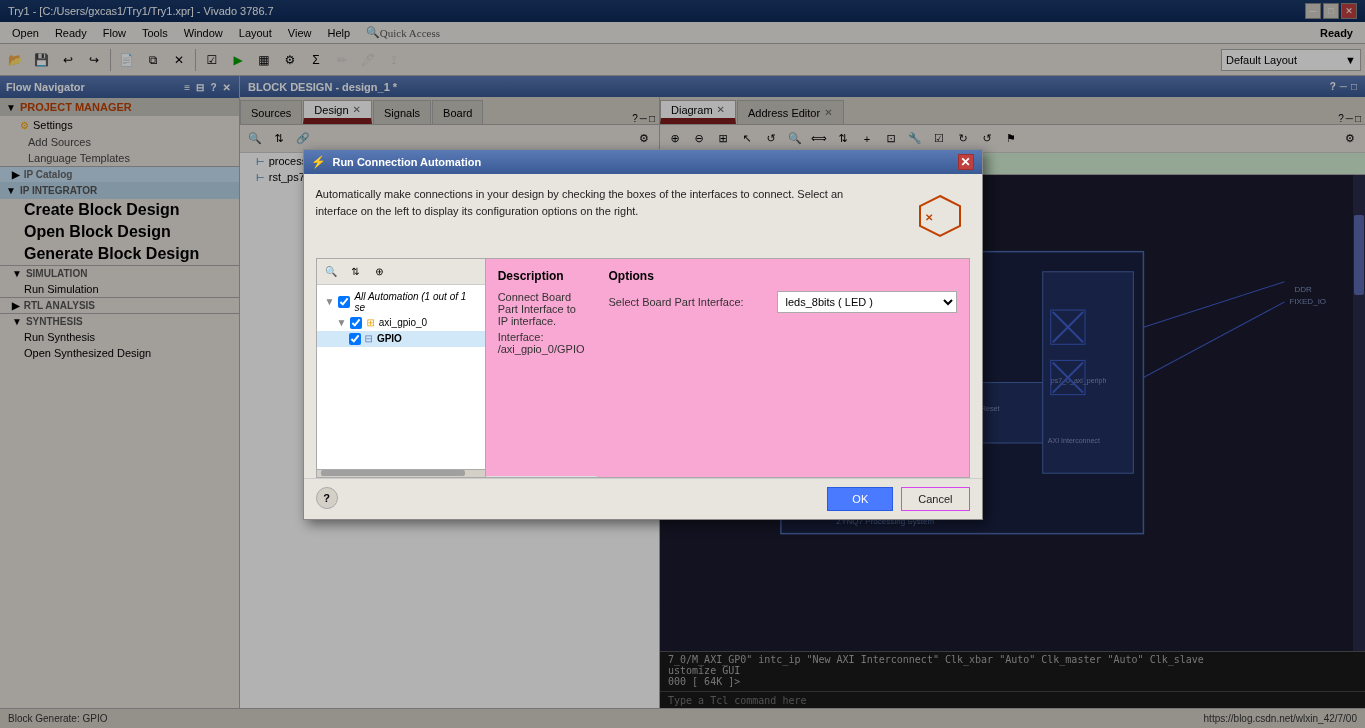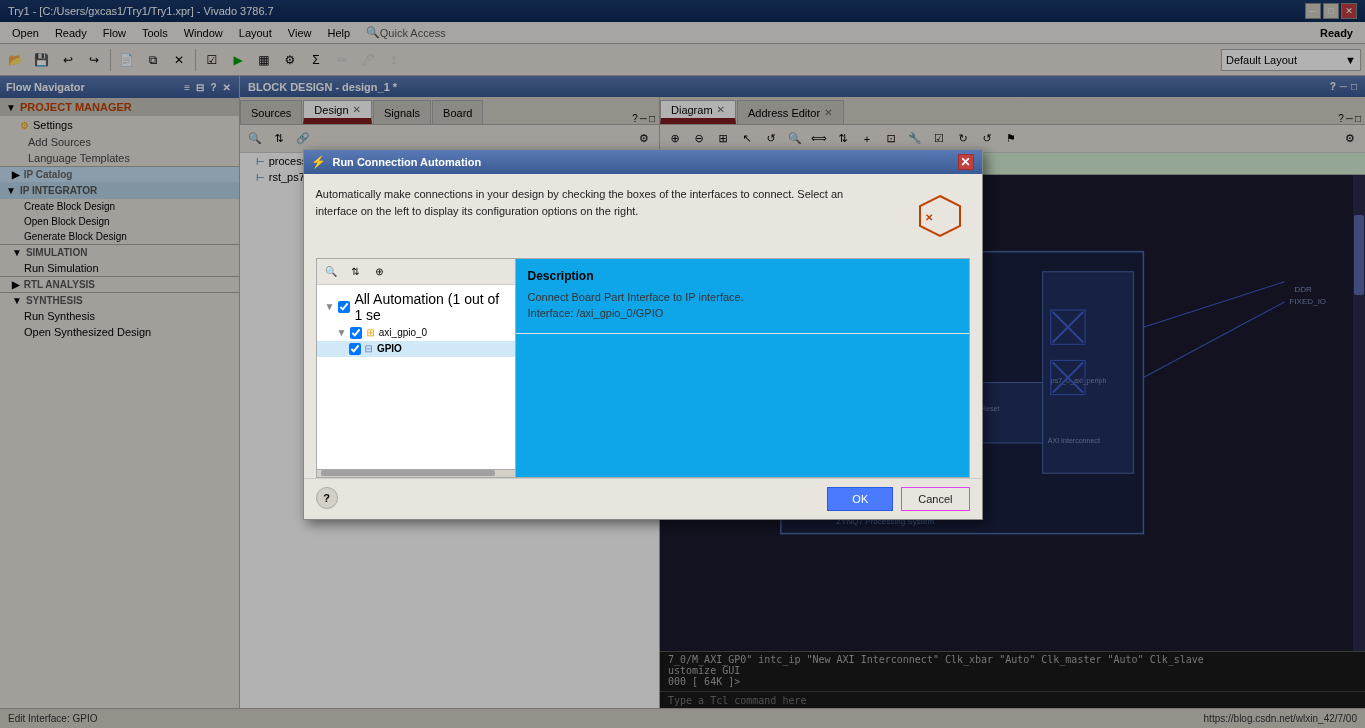--- a/index.html
+++ b/index.html
@@ -7,21 +7,21 @@
 
     
     .title-bar { background: linear-gradient(to bottom, #1a3a6b, #0d2a5a); color: #fff; height: 22px; display: flex; align-items: center; padding: 0 8px; justify-content: space-between; }
     .title-bar-controls { display: flex; gap: 2px; }
     .title-bar-btn { width: 16px; height: 16px; background: #d4d0c8; border: 1px solid #888; font-size: 9px; display: flex; align-items: center; justify-content: center; cursor: pointer; }
 
     
     .menu-bar { background: #f0ede8; height: 22px; display: flex; align-items: center; border-bottom: 1px solid #aaa; padding: 0 4px; }
     .menu-item { padding: 2px 8px; font-size: 11px; cursor: pointer; }
     .quick-access-bar { flex: 1; display: flex; align-items: center; padding: 0 8px; }
-    .quick-access-label { color: #555; font-size: 11px; margin-right: 18px; }
+    .quick-access-label { color: #555; font-size: 11px; margin-right: 18px; font-family: Liberation Serif, serif; }
     .ready-label { margin-left: auto; margin-right: 8px; font-size: 11px; font-weight: bold; }
 
     
     .toolbar { background: #e8e4de; height: 32px; display: flex; align-items: center; padding: 0 4px; border-bottom: 1px solid #aaa; gap: 2px; }
     .toolbar-btn { width: 24px; height: 24px; background: #e8e4de; border: 1px solid transparent; display: flex; align-items: center; justify-content: center; cursor: pointer; font-size: 12px; }
     .toolbar-sep { width: 1px; height: 22px; background: #aaa; margin: 0 2px; }
     .dropdown-btn { min-width: 140px; height: 22px; background: #fff; border: 1px solid #aaa; display: flex; align-items: center; padding: 0 4px; cursor: pointer; font-size: 11px; margin-left: auto; }
 
     
     .main-layout { display: flex; height: calc(728px - 22px - 22px - 32px - 20px); }
@@ -31,21 +31,21 @@
     .panel-header { background: linear-gradient(to bottom, #5a7ab5, #3a5a95); color: #fff; padding: 3px 6px; font-size: 11px; font-weight: bold; display: flex; align-items: center; justify-content: space-between; height: 22px; }
     .panel-header-controls { display: flex; gap: 2px; }
     .panel-ctrl-btn { color: #fff; font-size: 10px; cursor: pointer; padding: 0 2px; }
     .flow-nav-content { overflow-y: auto; flex: 1; }
     .nav-section-header { background: #c8c4bc; padding: 3px 6px; font-size: 11px; font-weight: bold; display: flex; align-items: center; cursor: pointer; }
     .nav-section-icon { margin-right: 4px; font-size: 10px; }
     .nav-item { padding: 3px 6px 3px 20px; font-size: 11px; cursor: pointer; display: flex; align-items: center; gap: 4px; }
     .nav-item-icon { color: #f0a000; font-size: 10px; }
     .nav-sub-item { padding: 2px 6px 2px 28px; font-size: 11px; cursor: pointer; color: #444; }
     .nav-ip-section { background: #c8e0f4; padding: 2px 6px 2px 12px; font-size: 11px; font-weight: bold; display: flex; align-items: center; cursor: pointer; border-top: 1px solid #aaa; }
-    .nav-ip-item { padding: 2px 6px 2px 24px; font-size: 10px; cursor: pointer; }
+    .nav-ip-item { padding: 2px 6px 2px 24px; font-size: 16px; cursor: pointer; font-weight: bold; }
     .nav-sim-section { padding: 2px 6px 2px 12px; font-size: 11px; font-weight: bold; display: flex; align-items: center; cursor: pointer; border-top: 1px solid #aaa; background: #e8e4de; }
     .nav-sim-item { padding: 2px 6px 2px 24px; font-size: 11px; cursor: pointer; }
     .nav-rtl-section { padding: 2px 6px 2px 12px; font-size: 11px; font-weight: bold; display: flex; align-items: center; cursor: pointer; border-top: 1px solid #aaa; background: #e8e4de; }
     .nav-synth-section { padding: 2px 6px 2px 12px; font-size: 11px; font-weight: bold; display: flex; align-items: center; cursor: pointer; border-top: 1px solid #aaa; background: #e8e4de; }
     .nav-synth-item { padding: 2px 6px 2px 24px; font-size: 11px; cursor: pointer; }
 
     
     .right-area { flex: 1; display: flex; flex-direction: column; overflow: hidden; }
 
     
@@ -92,21 +92,21 @@
     .modal-close-btn { color: #fff; cursor: pointer; font-size: 12px; width: 16px; height: 16px; background: #c04040; border: 1px solid #a03030; display: flex; align-items: center; justify-content: center; }
     .modal-body { padding: 12px; display: flex; gap: 14px; }
     .modal-description { font-size: 11px; color: #222; line-height: 1.6; flex: 1; padding-right: 8px; }
     .modal-logo { width: 60px; height: 60px; display: flex; align-items: center; justify-content: center; }
     .modal-left { width: 200px; border: 1px solid #aaa; background: #fff; display: flex; flex-direction: column; }
     .modal-left-toolbar { background: #e8e4de; height: 26px; display: flex; align-items: center; padding: 0 4px; gap: 2px; border-bottom: 1px solid #ccc; }
     .modal-tree { flex: 1; overflow: auto; padding: 4px 0; }
     .modal-tree-item { padding: 2px 8px; font-size: 11px; cursor: pointer; display: flex; align-items: center; gap: 4px; }
     .modal-tree-child { padding: 2px 8px 2px 20px; font-size: 11px; cursor: pointer; display: flex; align-items: center; gap: 4px; }
     .modal-tree-grandchild { padding: 2px 8px 2px 32px; font-size: 11px; cursor: pointer; display: flex; align-items: center; gap: 4px; background: #d0e8f8; }
-    .modal-right { flex: 1; background: #0ea5e9; border: 1px solid #aaa; border-left: none; display: flex; flex-direction: column; }
+    .modal-right { flex: 1; background: #f9a8d4; border: 1px solid #aaa; border-left: none; display: flex; flex-direction: row; }
     .modal-right-section { padding: 10px 12px; border-bottom: 1px solid #e0e0e0; }
     .modal-right-section-title { font-size: 12px; font-weight: bold; margin-bottom: 8px; }
     .modal-right-text { font-size: 11px; color: #333; margin-bottom: 4px; }
     .modal-right-options { padding: 10px 12px; }
     .modal-right-options-title { font-size: 12px; font-weight: bold; margin-bottom: 8px; }
     .modal-option-row { display: flex; align-items: center; gap: 8px; margin-bottom: 6px; }
     .modal-option-label { font-size: 11px; color: #333; min-width: 160px; }
     .modal-select { height: 22px; font-size: 11px; padding: 0 4px; border: 1px solid #aaa; background: #fff; cursor: pointer; min-width: 180px; }
     .modal-footer { padding: 8px 12px; display: flex; justify-content: flex-end; gap: 8px; border-top: 1px solid #ccc; background: #e8e4de; }
     .modal-btn-ok { background: #4a7aff; color: #fff; border: 1px solid #2a5adf; padding: 3px 24px; font-size: 11px; cursor: pointer; height: 24px; }
@@ -395,21 +395,21 @@
         </div>
         <div style="background:#1a1a1a;padding:2px 8px;border-top:1px solid #444;">
           <input class="console-input" type="text" placeholder="Type a Tcl command here" style="">
         </div>
       </div>
     </div>
   </div>
 </div>
 
 <div class="status-bar">
-  <span>Edit Interface: GPIO</span>
+  <span>Block Generate: GPIO</span>
   <span>https://blog.csdn.net/wlxin_42/7/00</span>
 </div>
 
 <div class="modal-overlay">
   <div class="modal" style="margin-top:-60px;margin-left:-80px;">
 
     <div class="modal-titlebar">
       <div style="display:flex;align-items:center;gap:6px;">
         <span style="font-size:12px;">⚡</span>
         <span>Run Connection Automation</span>
@@ -436,21 +436,21 @@
         <div class="modal-left-toolbar">
           <div class="tab-btn" style="font-size:10px;">🔍</div>
           <div class="tab-btn" style="font-size:10px;">⇅</div>
           <div class="tab-btn" style="font-size:10px;">⊕</div>
         </div>
         <div class="modal-tree">
 
           <div class="modal-tree-item">
             <span style="font-size:10px;color:#888;">▼</span>
             <input type="checkbox" checked="" style="width: 12px; height: 12px;">
-            <span style="font-size:14px;">All Automation (1 out of 1 se</span>
+            <span style="font-size:10px;font-style:italic;">All Automation (1 out of 1 se</span>
           </div>
 
           <div class="modal-tree-child">
             <span style="font-size:10px;color:#888;">▼</span>
             <input type="checkbox" checked="" style="width: 12px; height: 12px;">
             <span style="color:#f0a000;font-size:10px;">⊞</span>
             <span style="font-size:10px;">axi_gpio_0</span>
           </div>
 
           <div class="modal-tree-grandchild">
@@ -466,20 +466,31 @@
       </div>
 
       <div class="modal-right">
 
         <div class="modal-right-section">
           <div class="modal-right-section-title">Description</div>
           <div class="modal-right-text">Connect Board Part Interface to IP interface.</div>
           <div class="modal-right-text">Interface: /axi_gpio_0/GPIO</div>
         </div>
 
+        <div class="modal-right-options">
+          <div class="modal-right-options-title">Options</div>
+          <div class="modal-option-row">
+            <span class="modal-option-label">Select Board Part Interface:</span>
+            <select class="modal-select">
+              <option>leds_8bits ( LED )</option>
+              <option>btns_5bits ( BTN )</option>
+              <option>sws_8bits ( SW )</option>
+            </select>
+          </div>
+        </div>
       </div>
     </div>
 
     <div class="modal-footer">
       <div class="modal-help-btn">
         <span>?</span>
       </div>
       <div style="flex:1;"></div>
       <button class="modal-btn-ok">OK</button>
       <button class="modal-btn-cancel">Cancel</button>

